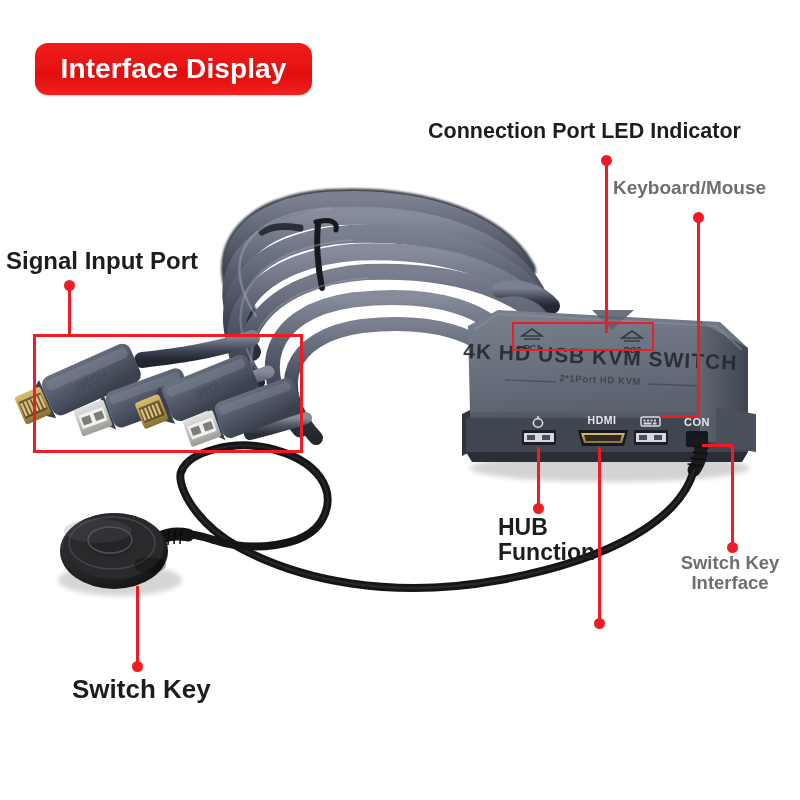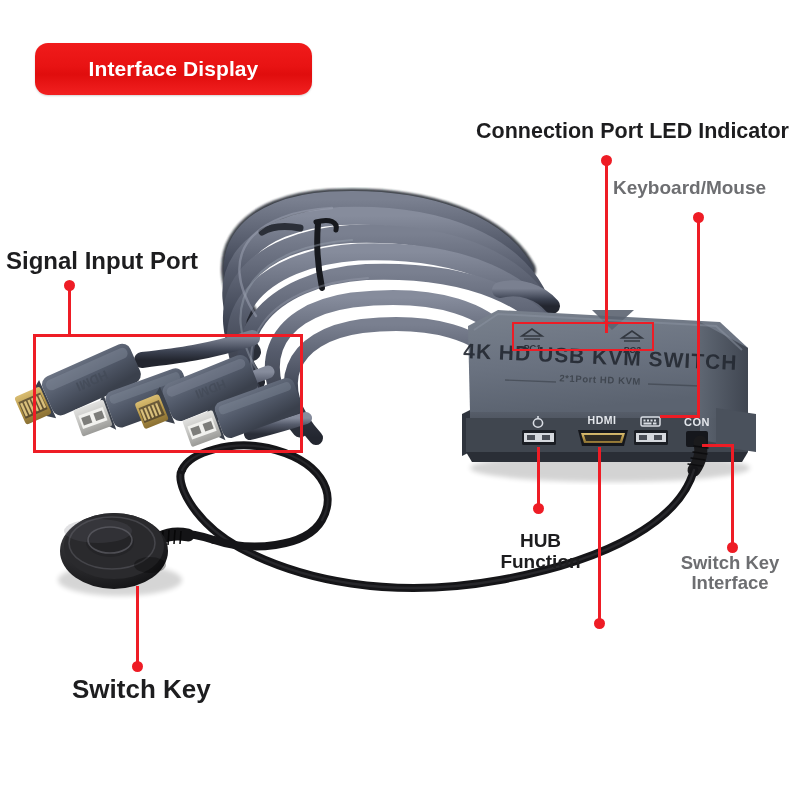--- a/index.html
+++ b/index.html
@@ -21,21 +21,21 @@
     position: absolute;
     left: 35px; top: 43px;
     width: 277px; height: 52px;
     border-radius: 13px;
     background: linear-gradient(180deg,#f01b1b 0%, #e81313 45%, #e00d0d 60%, #f22020 100%);
     display: flex; align-items: center; justify-content: center;
     box-shadow: 0 1px 2px rgba(0,0,0,.18);
   }
   #title-badge span {
     color: #fff;
-    font-size: 21px;
+    font-size: 28px;
     font-weight: bold;
     letter-spacing: .1px;
   }
 
   
   .lbl {
     position: absolute;
     font-weight: bold;
     line-height: 1.08;
     white-space: pre;
@@ -341,33 +341,33 @@
 
   <div id="title-badge">
     <span>Interface Display</span>
   </div>
 
   <div class="lbl dark" style="left:6px; top:248px; font-size:24px;">Signal Input Port</div>
   <div class="dot" style="left:64px; top:280px;"></div>
   <div class="ln" style="left:68px; top:286px; width:3px; height:50px;"></div>
   <div class="rbox" style="left:33px; top:334px; width:270px; height:119px;"></div>
 
-  <div class="lbl dark" style="left:428px; top:120px; font-size:21.5px;margin-left:48px;">Connection Port LED Indicator</div>
+  <div class="lbl dark" style="left:428px; top:120px; font-size:21.5px;">Connection Port LED Indicator</div>
   <div class="dot" style="left:601px; top:155px;"></div>
   <div class="ln" style="left:605px; top:161px; width:3px; height:172px;"></div>
   <div class="rbox thin" style="left:512px; top:322px; width:142px; height:29px;"></div>
 
   <div class="lbl gray" style="left:613px; top:178px; font-size:19px;">Keyboard/Mouse</div>
   <div class="dot" style="left:693px; top:212px;"></div>
   <div class="ln" style="left:697px; top:218px; width:3px; height:199px;"></div>
   <div class="ln" style="left:660px; top:415px; width:40px; height:3px;"></div>
 
   <div class="ln" style="left:537px; top:447px; width:3px; height:58px;"></div>
   <div class="dot" style="left:533px; top:503px;"></div>
-  <div class="lbl dark" style="left:498px; top:515px; font-size:19px; text-align:center; width:85px;margin-top:16px;">HUB
+  <div class="lbl dark" style="left:498px; top:515px; font-size:23px; width:85px;">HUB
 Function</div>
 
   <div class="ln" style="left:731px; top:446px; width:3px; height:100px;"></div>
   <div class="ln" style="left:702px; top:444px; width:32px; height:3px;"></div>
   <div class="dot" style="left:727px; top:542px;"></div>
   <div class="lbl gray" style="left:662px; top:553px; font-size:18.5px; text-align:center; width:136px;">Switch Key
 Interface</div>
 
   <div class="ln" style="left:598px; top:447px; width:3px; height:175px;"></div>
   <div class="dot" style="left:594px; top:618px;"></div>

